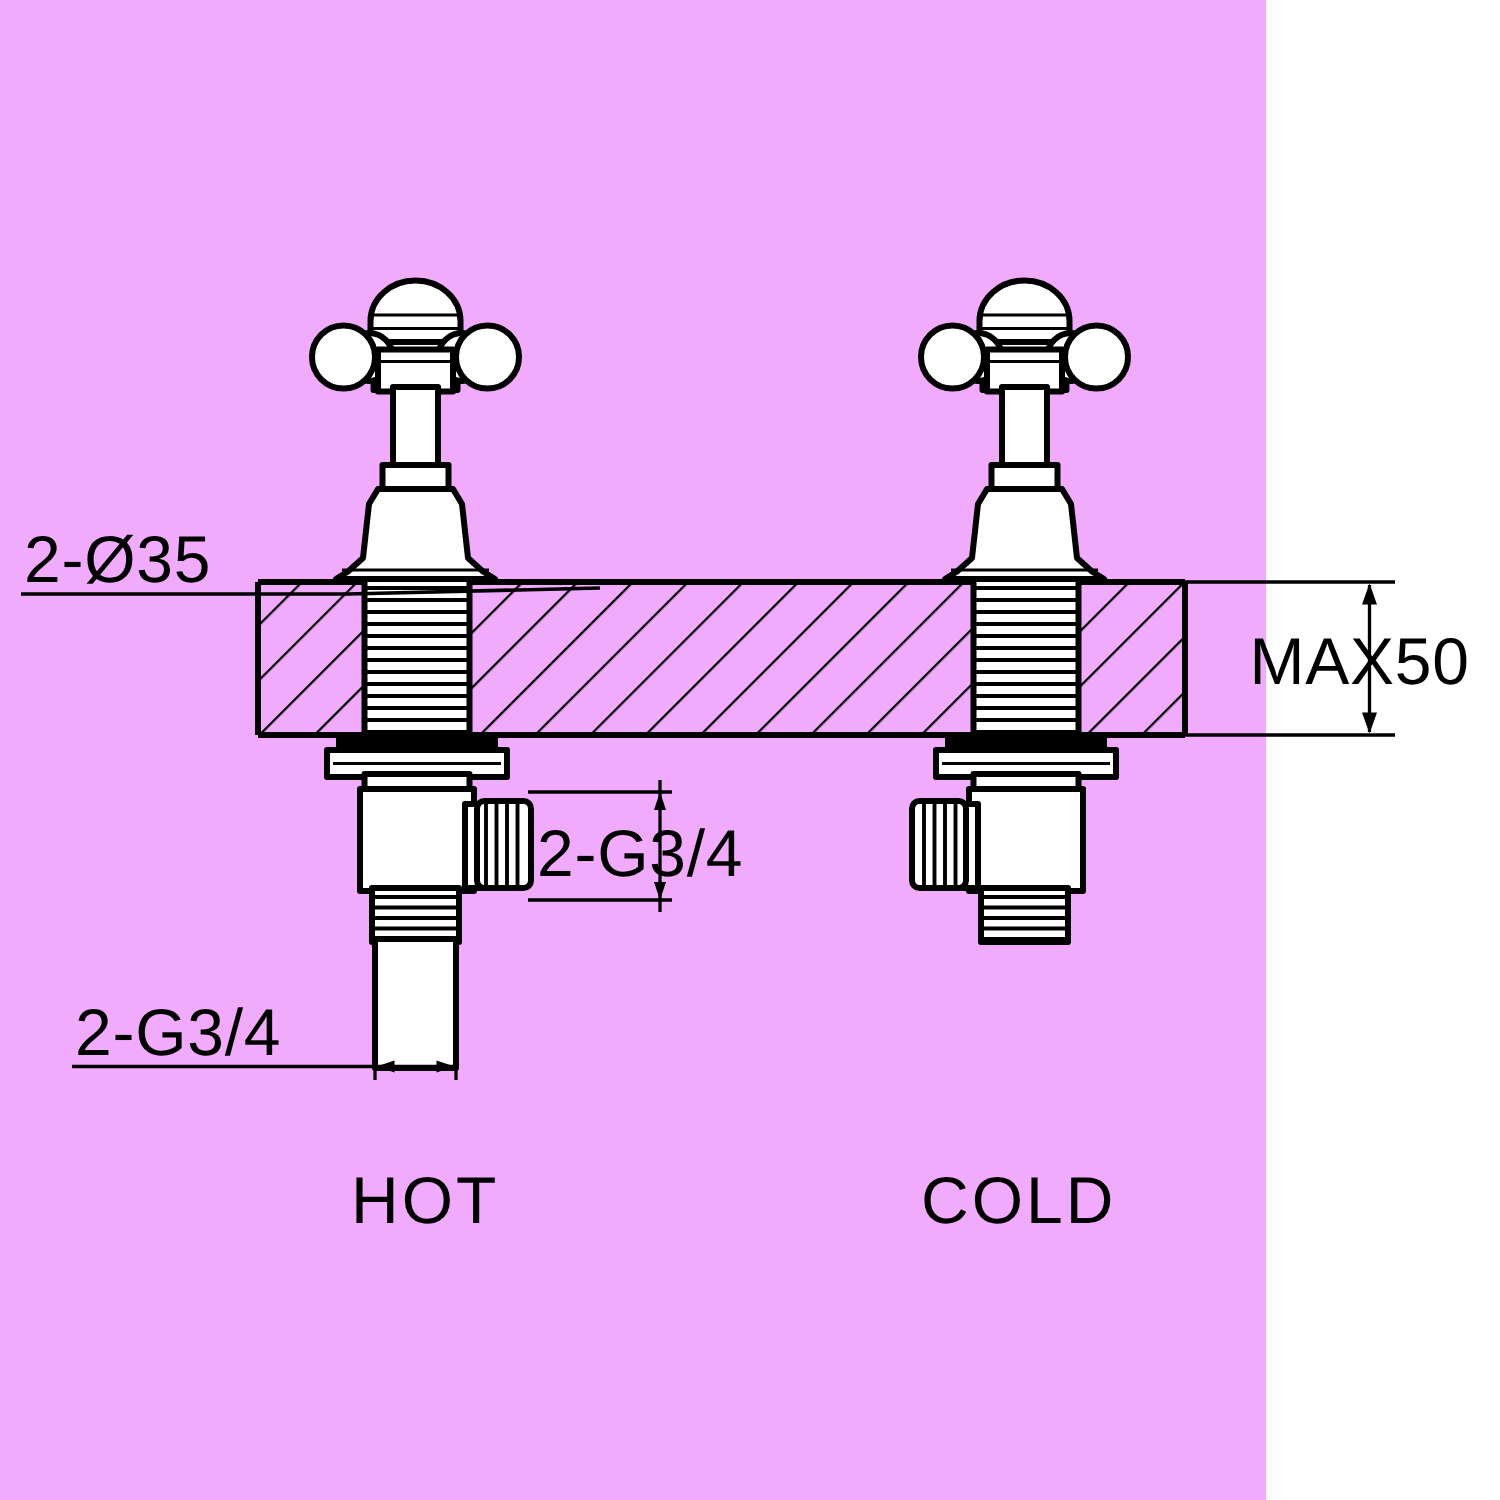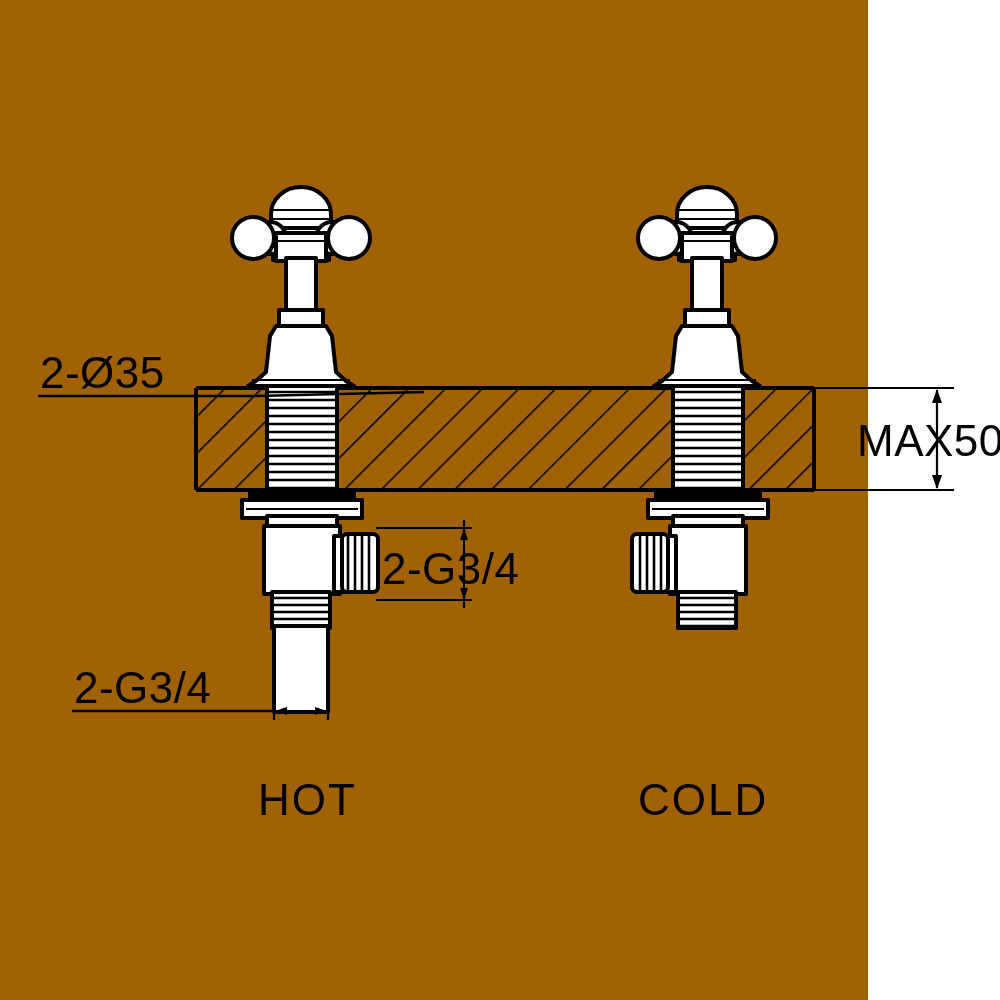--- a/index.html
+++ b/index.html
@@ -10,22 +10,21 @@
   body {
     width: 1000px;
     height: 1000px;
     font-family: "Liberation Sans", sans-serif;
     overflow: hidden;
   }
   #drawing-root {
     position: relative;
     width: 844px;
     height: 1000px;
-    background: #a16207;
-    padding-left: 24px;
+    background: #f0abfc;
   }
   svg#tech-drawing {
     display: block;
     width: 1000px;
     height: 1000px;
   }
   .ln {
     stroke: #000000;
     fill: none;
     stroke-linecap: butt;

